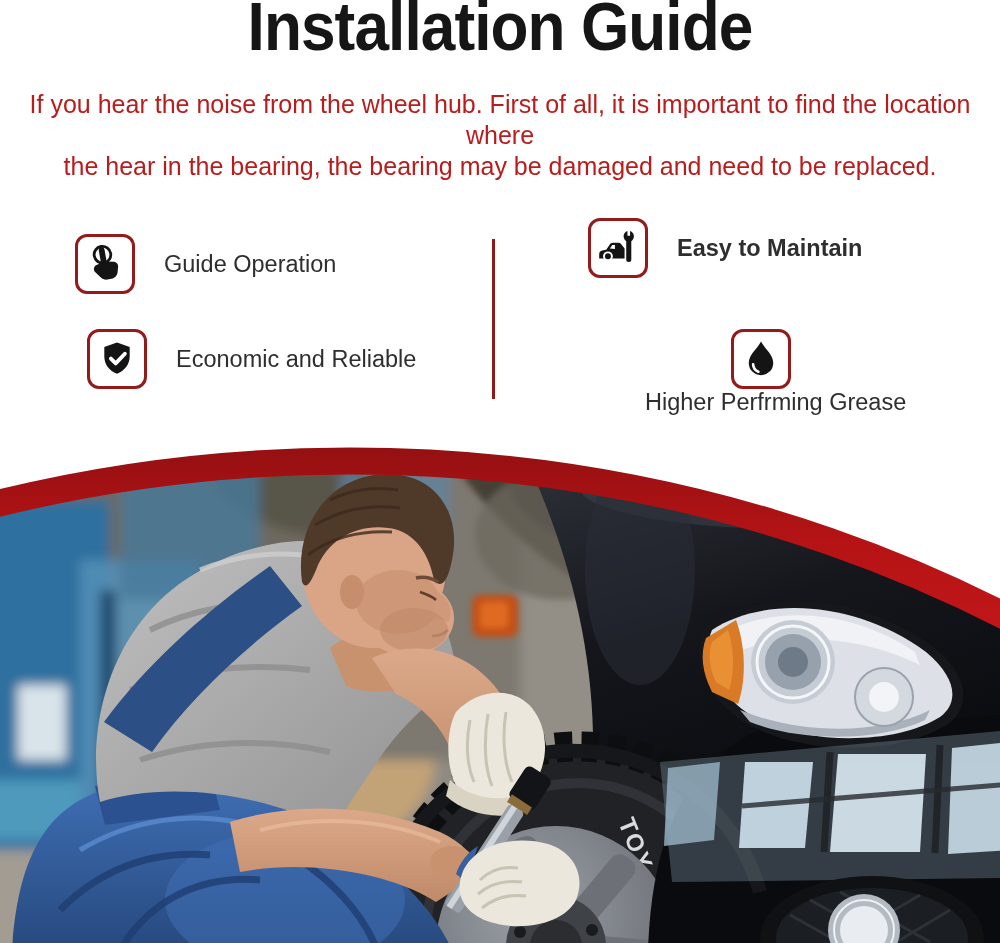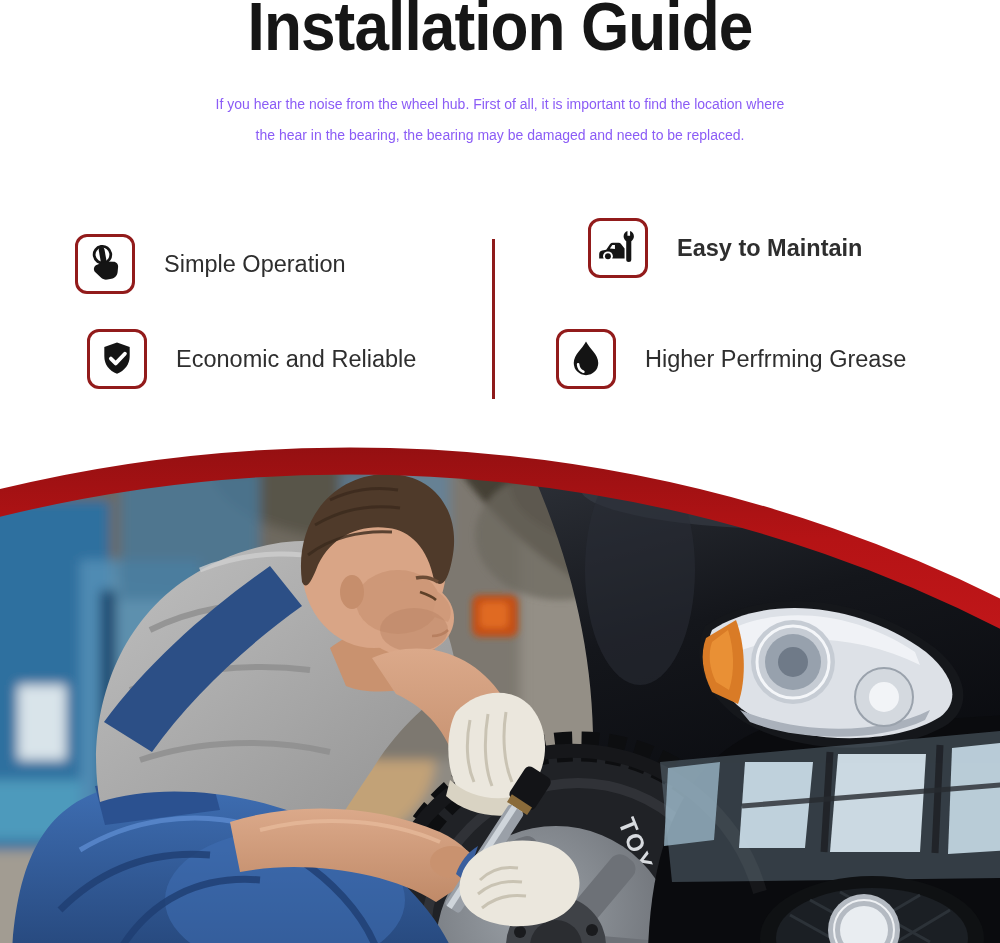--- a/index.html
+++ b/index.html
@@ -8,21 +8,21 @@
     background:#ffffff;font-family:"Liberation Sans", sans-serif;
   }
   .title{
     position:absolute;top:-9px;left:0;width:1000px;text-align:center;
     font-size:69px;font-weight:bold;color:#161616;line-height:1.04;
     transform:scaleX(.9);transform-origin:50% 0;letter-spacing:-1px;
     white-space:nowrap;
   }
   .intro{
     position:absolute;top:89px;left:20px;width:960px;text-align:center;
-    font-size:14px;line-height:31px;color:#8b5cf6;
+    font-size:25px;line-height:31px;color:#b91c1c;
   }
   .feature{
     position:absolute;display:flex;align-items:center;
   }
   .feature .icon-box{
     width:54px;height:54px;border:3.5px solid #921b1b;border-radius:12px;
     background:#fff;display:flex;align-items:center;justify-content:center;
     flex:0 0 auto;
   }
   .feature .icon-box svg{display:block;}
@@ -51,21 +51,21 @@
 <div class="feature" style="left:75px;top:234px;">
   <div class="icon-box">
     <svg width="42" height="42" viewBox="0 0 48 48">
       <g transform="rotate(-10 24 24)">
         <circle cx="23" cy="13" r="9.5" fill="none" stroke="#141414" stroke-width="3.2"></circle>
         <path d="M19.7,7.5 a3.3,3.3 0 0 1 6.6,0 V27 h-6.6 Z" fill="#141414"></path>
         <path d="M13.5,23.5 c-3,1.5 -4,5 -2,7.8 l5.2,7.2 c1.6,2.2 4.2,3.5 7,3.5 h4.6 c3.9,0 7.3,-2.6 8.3,-6.4 l1.6,-5.8 c0.8,-3 -1.1,-6 -4.1,-6.6 l-7.9,-1.7 -6.2,0.5 Z" fill="#141414"></path>
       </g>
     </svg>
   </div>
-  <div class="label">Simple Operation</div>
+  <div class="label">Guide Operation</div>
 </div>
 
 <div class="feature" style="left:588px;top:218px;font-weight:bold;">
   <div class="icon-box">
     <svg width="42" height="42" viewBox="0 0 48 48">
       <path d="M2.5,36 L2.5,31 Q2.5,27.5 6,26.8 L10.5,26 L15,19.5 Q16.2,18 18.2,18 L24.5,18 Q26.5,18 27.7,19.6 L31.5,24.6 L31.5,36 Z" fill="#141414"></path>
       <path d="M17.5,20.5 L14.8,24.6 L20.5,25 L20.5,20.5 Z" fill="#ffffff"></path>
       <circle cx="12.5" cy="33.5" r="5.6" fill="#ffffff"></circle>
       <circle cx="12.5" cy="33.5" r="3.4" fill="#141414"></circle>
       <path d="M34.8,4.5 c-2.6,0.9 -4.4,3.3 -4.4,6.2 c0,2.3 1.2,4.3 3,5.5 V37 a2.9,2.9 0 0 0 5.8,0 V16.2 c1.8,-1.2 3,-3.2 3,-5.5 c0,-2.9 -1.8,-5.3 -4.4,-6.2 V10 h-3 Z" fill="#141414"></path>
@@ -77,21 +77,21 @@
 <div class="feature" style="left:75px;top:329px;padding-left:12px;">
   <div class="icon-box">
     <svg width="42" height="42" viewBox="0 0 48 48">
       <path d="M24,5 L38.5,10.2 V20.5 c0,10 -6,16.8 -14.5,20.3 C15,37.3 9.5,30.5 9.5,20.5 V10.2 Z" fill="#141414"></path>
       <path d="M17,23.5 l5.5,5.5 L33,18" fill="none" stroke="#ffffff" stroke-width="4.4" stroke-linecap="round" stroke-linejoin="round"></path>
     </svg>
   </div>
   <div class="label">Economic and Reliable</div>
 </div>
 
-<div class="feature" style="left:556px;top:329px;">
+<div class="feature" style="left:616px;top:329px;flex-direction:column;">
   <div class="icon-box">
     <svg width="42" height="42" viewBox="0 0 48 48">
       <path d="M24,4 C28,12 38,19 38,28.5 A14,14 0 0 1 10,28.5 C10,19 20,12 24,4 Z" fill="#141414"></path>
       <path d="M15,30 a9.5,9.5 0 0 0 6,8.5" fill="none" stroke="#ffffff" stroke-width="3" stroke-linecap="round"></path>
     </svg>
   </div>
   <div class="label">Higher Perfrming Grease</div>
 </div>
 
 <div class="divider"></div>

